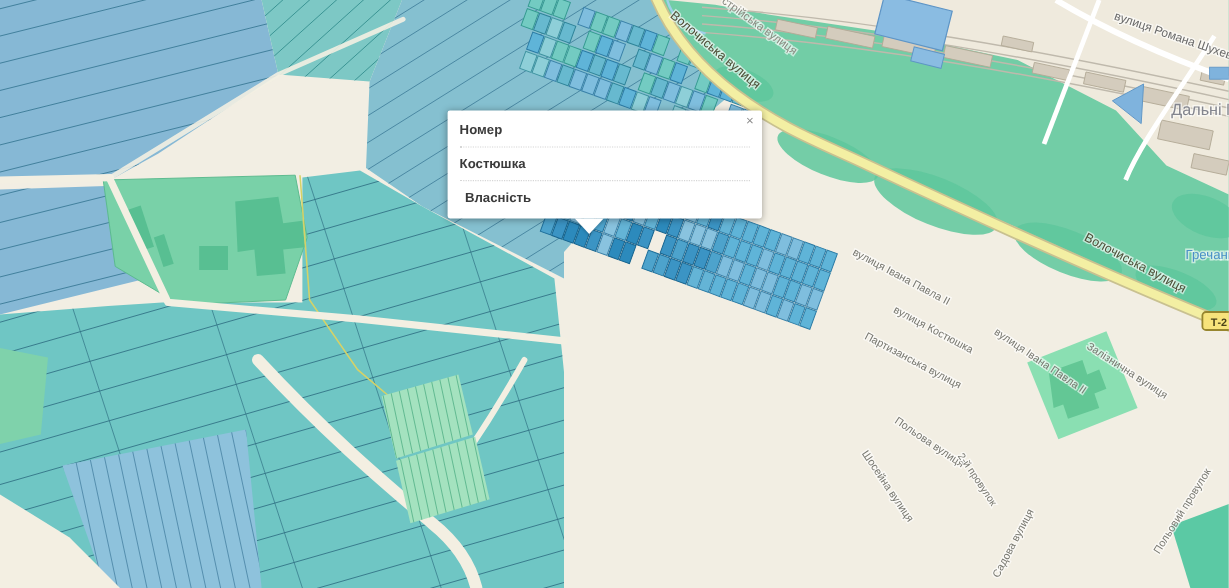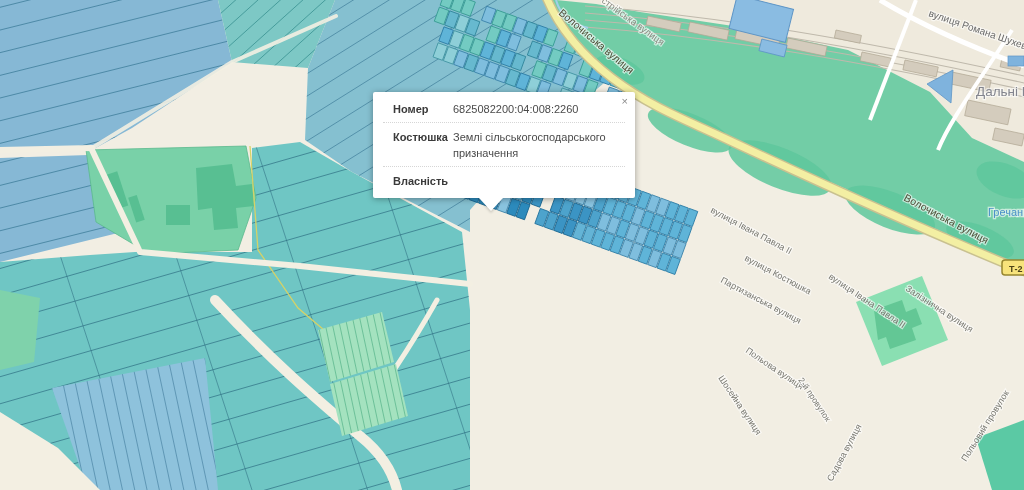--- a/index.html
+++ b/index.html
@@ -9,21 +9,21 @@
   svg text{font-family:"Liberation Sans","DejaVu Sans",sans-serif;}
 
   
   .popup{position:absolute;left:373px;top:92px;width:242px;background:#fff;
          border-radius:2px;box-shadow:0 1px 6px rgba(0,0,0,.35);
          font-size:11px;color:#444;padding:3px 10px 4px 10px;z-index:10;}
   .popup .rows{display:block;}
   .prow{display:grid;grid-template-columns:64px 1fr;column-gap:6px;
         padding:6px 0 5px 0;border-bottom:1px dotted #d6d6d6;}
   .prow:last-child{border-bottom:none;text-align:center;}
-  .plbl{font-weight:bold;color:#3a3a3a;line-height:16px;margin-left:10px;}
+  .plbl{font-weight:bold;color:#3a3a3a;line-height:16px;}
   .pval{color:#4a4a4a;line-height:16px;}
   .pclose{position:absolute;top:2px;right:5px;background:none;border:none;
           font-size:11px;line-height:11px;color:#8a8a8a;cursor:pointer;padding:2px;}
   .ptail{position:absolute;top:100%;left:106px;width:0;height:0;
          border-left:12px solid transparent;border-right:12px solid transparent;
          border-top:13px solid #fff;
          filter:drop-shadow(0 2px 1px rgba(0,0,0,.15));}
 </style>
 </head>
 <body>
@@ -1924,25 +1924,23 @@
           <text transform="translate(988,216) rotate(0)" font-size="11" fill="#4a90c8" style="paint-order:stroke;stroke:#ffffff;stroke-width:2.4px;stroke-opacity:.6">Гречани</text>
         </g>
       </svg>
     </div>
 
   <div class="popup">
     <button class="pclose">×</button>
     <div class="rows">
       <div class="prow">
         <div class="plbl">Номер</div>
-        <div class="pval">6825082200:04:008:2260</div>
       </div>
       <div class="prow">
         <div class="plbl">Костюшка</div>
-        <div class="pval">Землі сільськогосподарського призначення</div>
       </div>
       <div class="prow">
         <div class="plbl">Власність</div>
       </div>
     </div>
     <div class="ptail"></div>
   </div>
 </div>
 
 </body></html>

